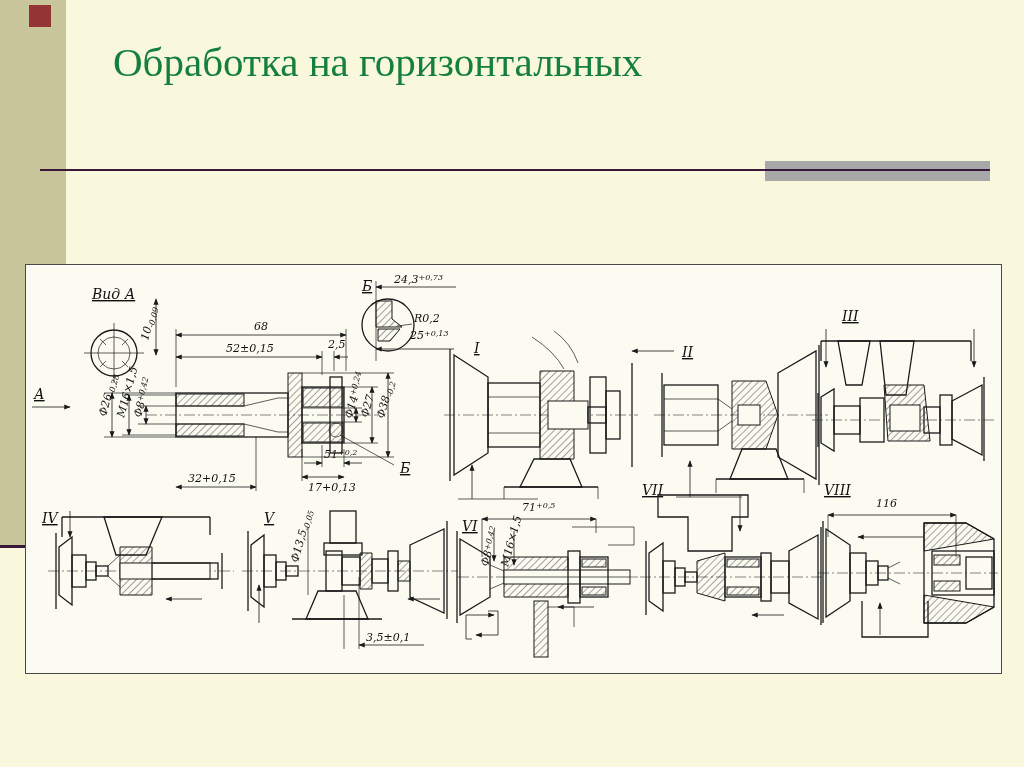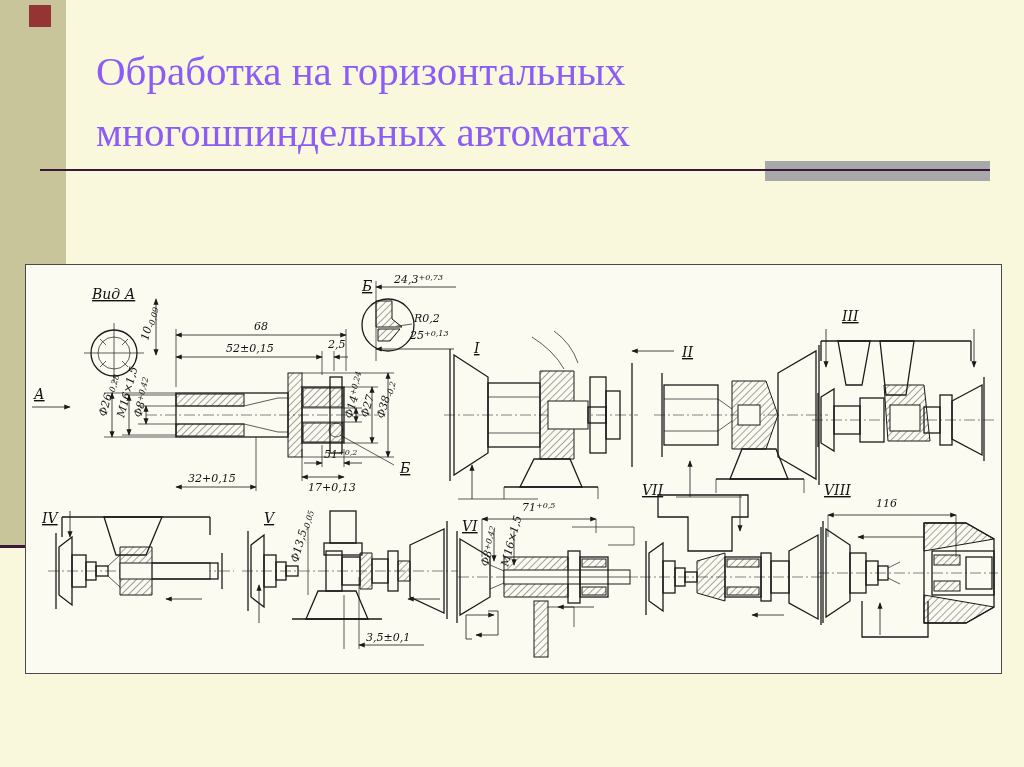--- a/index.html
+++ b/index.html
@@ -1,22 +1,22 @@
 <!DOCTYPE html>
 <html><head>
 <meta charset="utf-8">
 <style>
   html,body{margin:0;padding:0;}
   .slide{position:relative;width:1024px;height:767px;background:#FAF8DC;overflow:hidden;
          font-family:"Liberation Serif",serif;}
   .band{position:absolute;left:0;top:0;width:66px;height:545px;background:#C8C59A;
         border-bottom:3px solid #3A1839;}
   .accent{position:absolute;left:29px;top:5px;width:22px;height:22px;background:#943434;}
-  .title{position:absolute;left:96px;top:32px;width:860px;color:#8b5cf6;
-         font-size:41px;line-height:61px;font-family:"Liberation Serif",serif;margin-top:9px;}
+  .title{position:absolute;left:113px;top:32px;width:860px;color:#15803d;
+         font-size:41px;line-height:61px;font-family:"Liberation Serif",serif;}
   .graybar{position:absolute;left:765px;top:161px;width:225px;height:20px;background:#A8A8A8;}
   .rule{position:absolute;left:40px;top:169px;width:950px;height:2px;background:#3A1839;}
   .board{position:absolute;left:25px;top:264px;width:975px;height:408px;background:#FBFBF2;
          border:1px solid #4a4a4a;}
   svg .ol{stroke:#1a1a1a;stroke-width:1.3;fill:none;}
   svg .th{stroke:#1a1a1a;stroke-width:0.7;fill:none;}
   svg .dl{stroke:#1a1a1a;stroke-width:0.8;fill:none;}
   svg .cl{stroke:#333;stroke-width:0.6;fill:none;stroke-dasharray:11 3 2 3;}
   svg .hz{fill:url(#h);stroke:#1a1a1a;stroke-width:1;}
   svg .wh{fill:#FBFBF2;stroke:#1a1a1a;stroke-width:1;}
@@ -27,21 +27,20 @@
 </style>
 </head>
 <body>
 
 <div class="slide">
   <div class="band"></div>
   <div class="accent"></div>
 
   <div class="title">
     <div>Обработка на горизонтальных</div>
-    <div>многошпиндельных автоматах</div>
   </div>
 
   <div class="graybar"></div>
   <div class="rule"></div>
 
   <div class="board">
   <svg width="975" height="408" viewBox="0 0 975 408">
     <defs>
       <pattern id="h" width="5" height="5" patternUnits="userSpaceOnUse" patternTransform="rotate(45)">
         <line x1="0" y1="0" x2="0" y2="5" stroke="#1a1a1a" stroke-width="0.8"></line>

